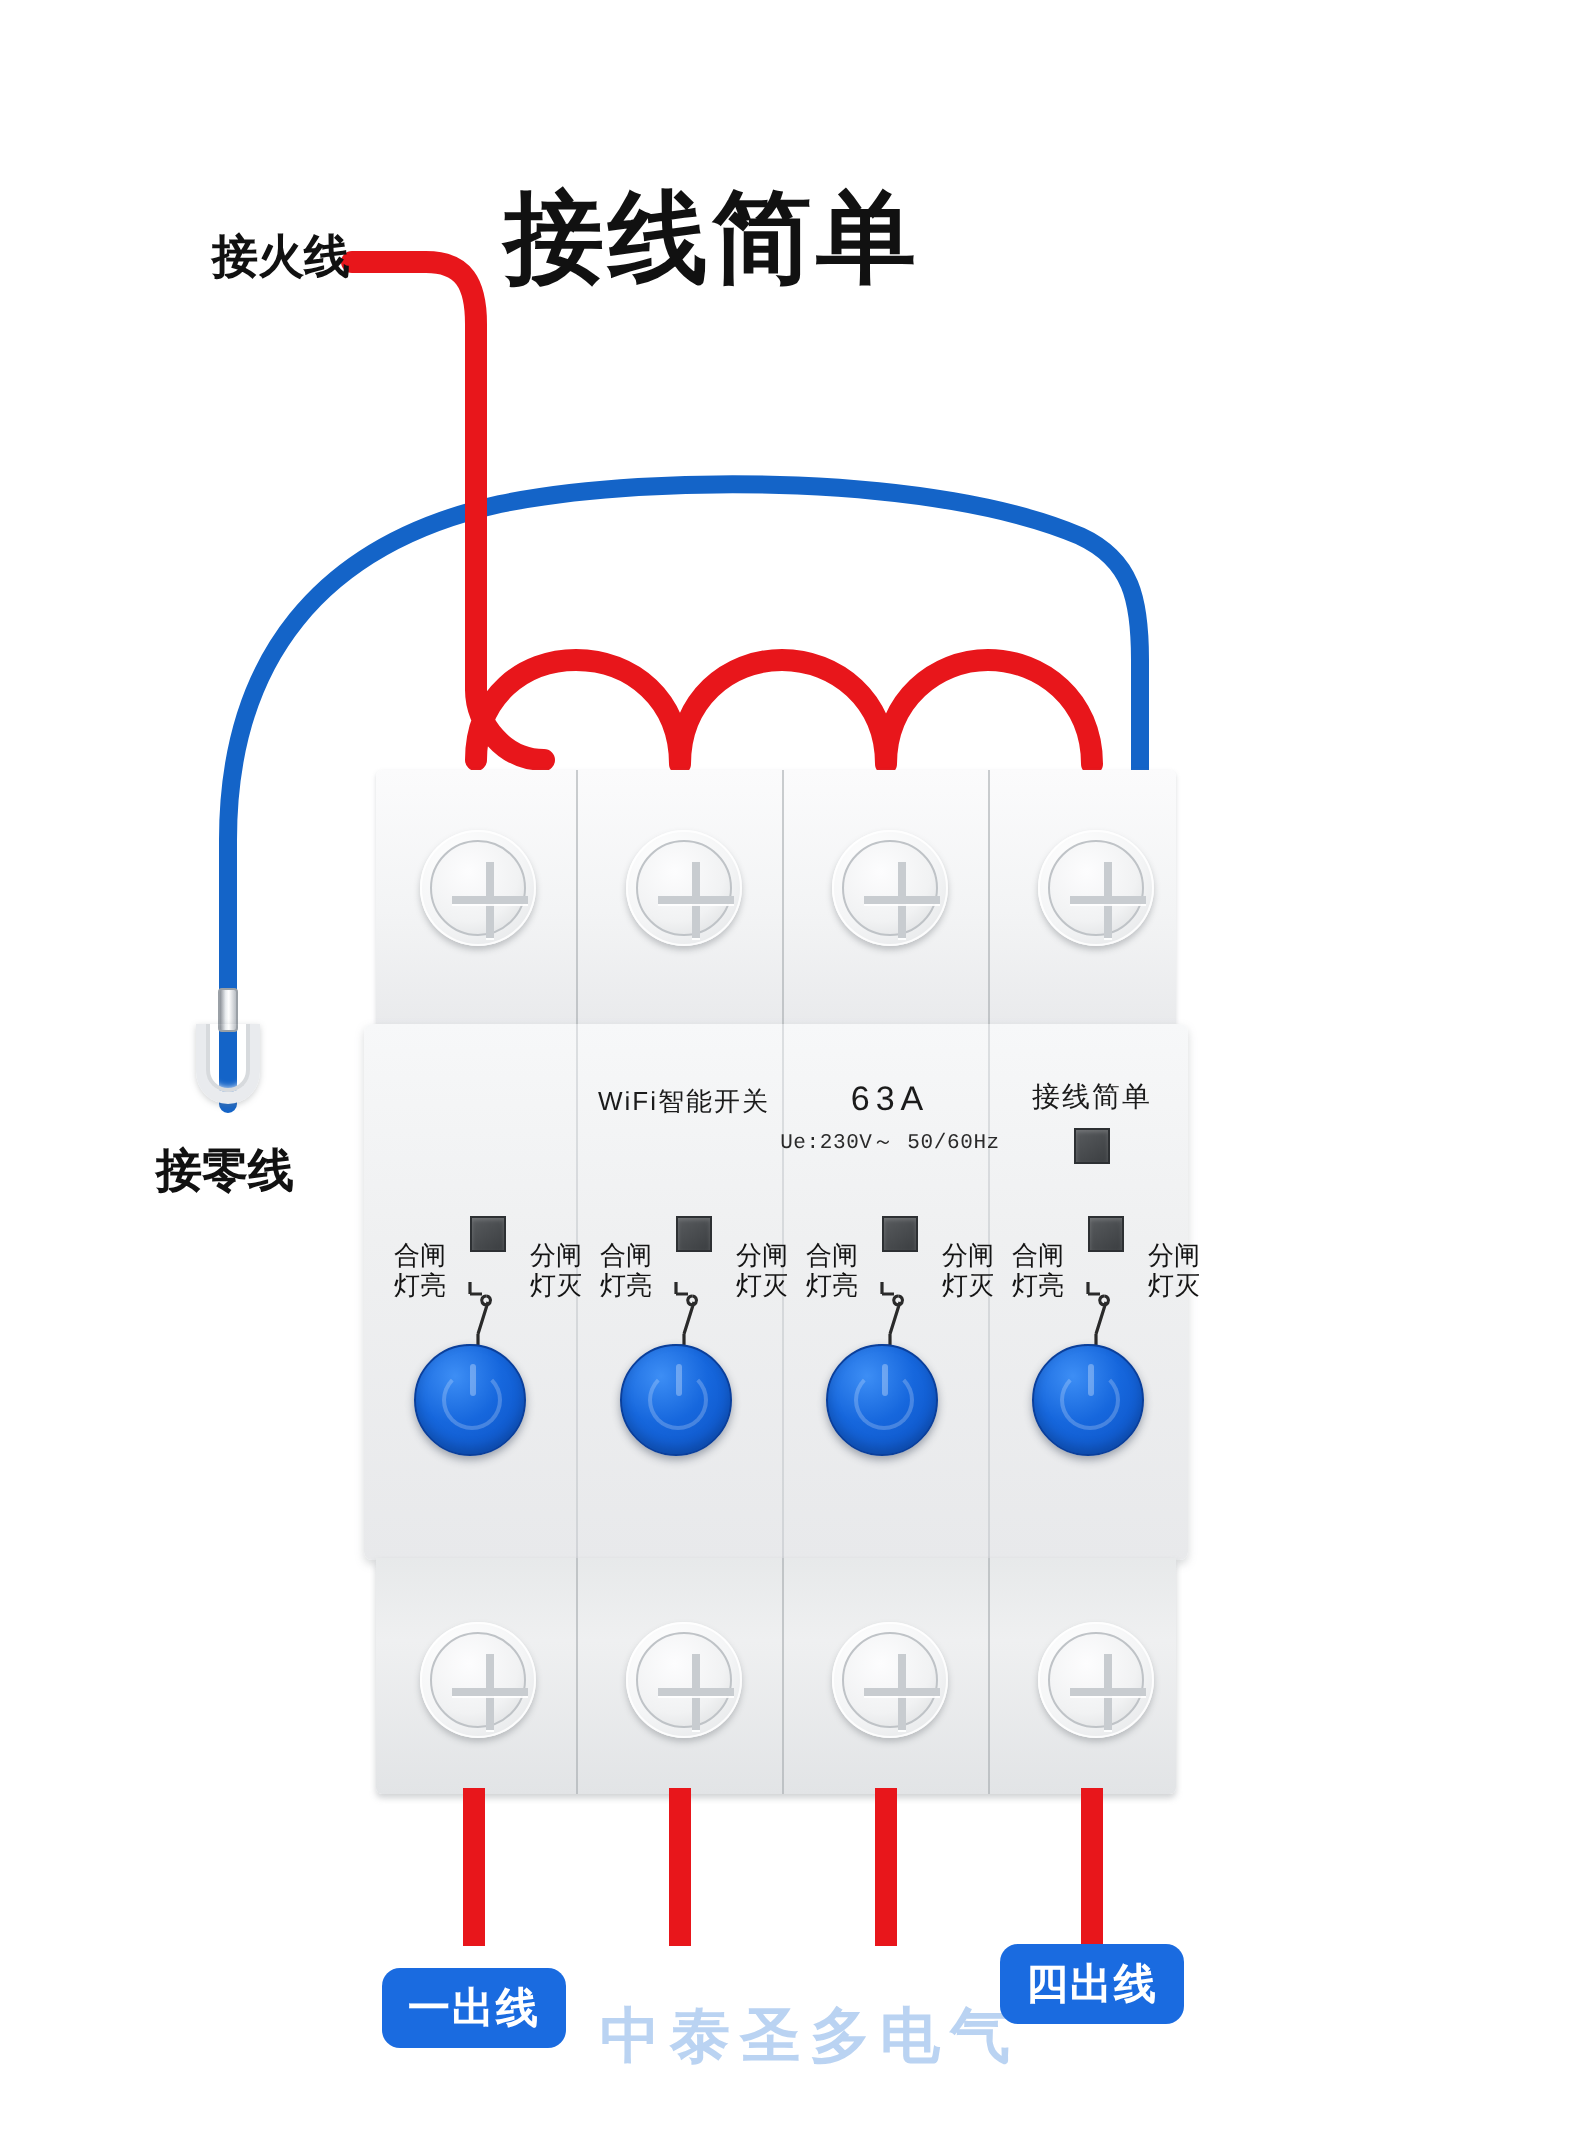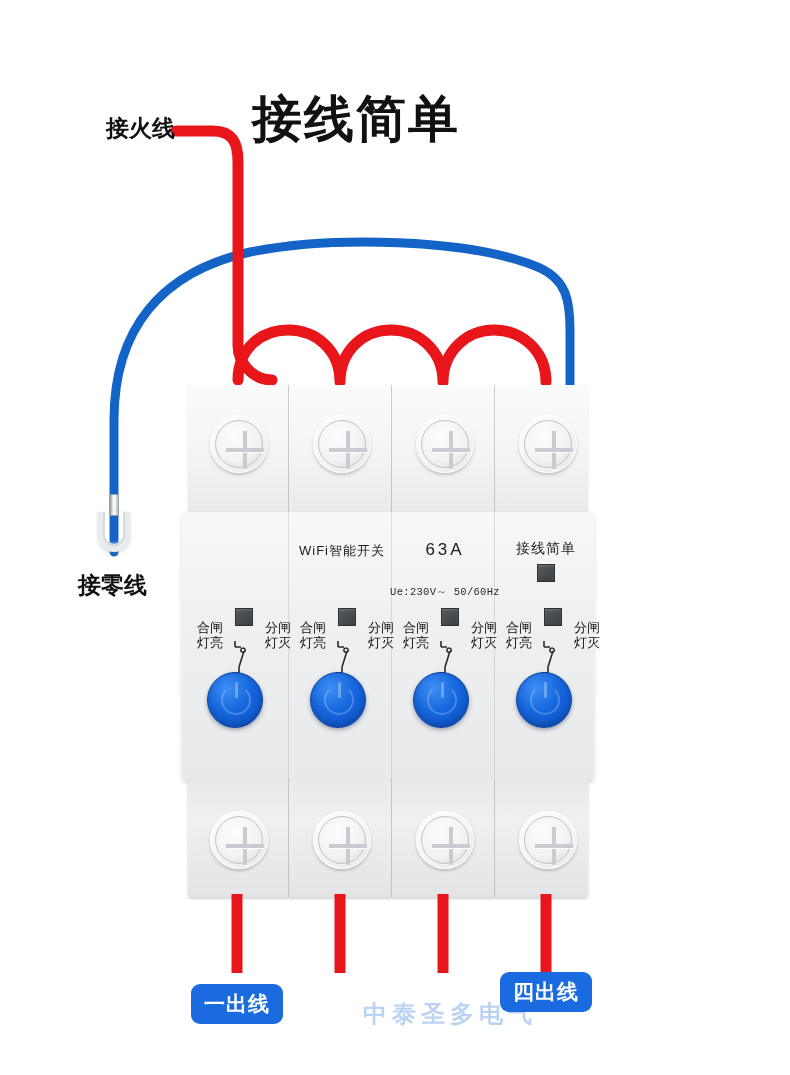--- a/index.html
+++ b/index.html
@@ -165,21 +165,21 @@
   
   .face-text {
     position: absolute;
     text-align: center;
     color: #1b1b1b;
     white-space: nowrap;
   }
   .model-name { font-size: 13px; letter-spacing: 1px; font-weight: 500; }
   .rating     { font-size: 17px; letter-spacing: 3px; font-weight: 500; }
   .rating-sub { font-size: 10.5px; letter-spacing: .3px; color: #2a2a2a;
-                font-family: "Liberation Mono","DejaVu Sans Mono",monospace; margin-top: 21px; }
+                font-family: "Liberation Mono","DejaVu Sans Mono",monospace; }
   .signal-title { font-size: 14px; letter-spacing: 1px; font-weight: 500; }
 
   .led {
     position: absolute;
     width: 18px; height: 18px;
     background: linear-gradient(145deg,#585b5e,#3b3e41);
     border: 1px solid #2d3033;
     box-sizing: border-box;
     box-shadow: inset 0 1px 2px rgba(255,255,255,.18);
   }
@@ -241,25 +241,24 @@
     justify-content: center;
     white-space: nowrap;
   }
 
   
   .watermark {
     position: absolute;
     left: 300px;
     top: 998px;
     width: 300px;
-    font-size: 24px;
+    font-size: 30px;
     font-weight: 700;
     letter-spacing: 5px;
     color: rgba(90,150,225,.42);
-    text-align: center;
     white-space: nowrap;
   }
 </style>
 </head>
 <body>
 
 <div id="stage">
 
   <div class="title">接线简单</div>
 

